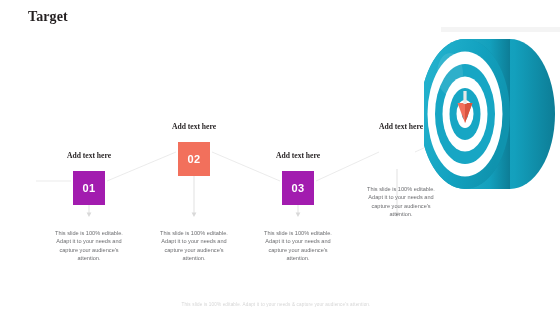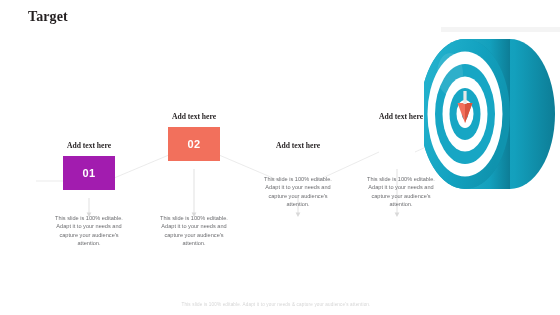--- a/index.html
+++ b/index.html
@@ -59,25 +59,25 @@
     position: absolute;
     width: 112px;
     text-align: center;
   }
   .step-heading {
     font-family: "Liberation Serif", serif;
     font-weight: bold;
     font-size: 7.6px;
     color: #231f20;
     line-height: 10px;
-    margin: 0;
+    margin: 10px;
     white-space: nowrap;
   }
   .step-badge {
-    width: 52px;
+    width: 32px;
     height: 34px;
     margin: 5px auto 0 auto;
     display: flex;
     align-items: center;
     justify-content: center;
     font-family: "Liberation Sans", sans-serif;
     font-weight: bold;
     font-size: 11px;
     color: #ffffff;
     letter-spacing: 0.3px;
@@ -182,20 +182,21 @@
   <div class="step" id="step-2">
     <div class="step-heading">Add text here</div>
     <div class="step-badge badge-coral">02</div>
     <div class="step-body-wrap">
       <div class="step-body">This slide is 100% editable. Adapt it to your needs and capture your audience's attention.</div>
     </div>
   </div>
 
   <div class="step" id="step-3">
     <div class="step-heading">Add text here</div>
+    <div class="step-badge badge-teal">03</div>
     <div class="step-body-wrap">
       <div class="step-body">This slide is 100% editable. Adapt it to your needs and capture your audience's attention.</div>
     </div>
   </div>
 
   <div class="step" id="step-4">
     <div class="step-heading">Add text here</div>
     <div class="step-body-wrap">
       <div class="step-body">This slide is 100% editable. Adapt it to your needs and capture your audience's attention.</div>
     </div>

